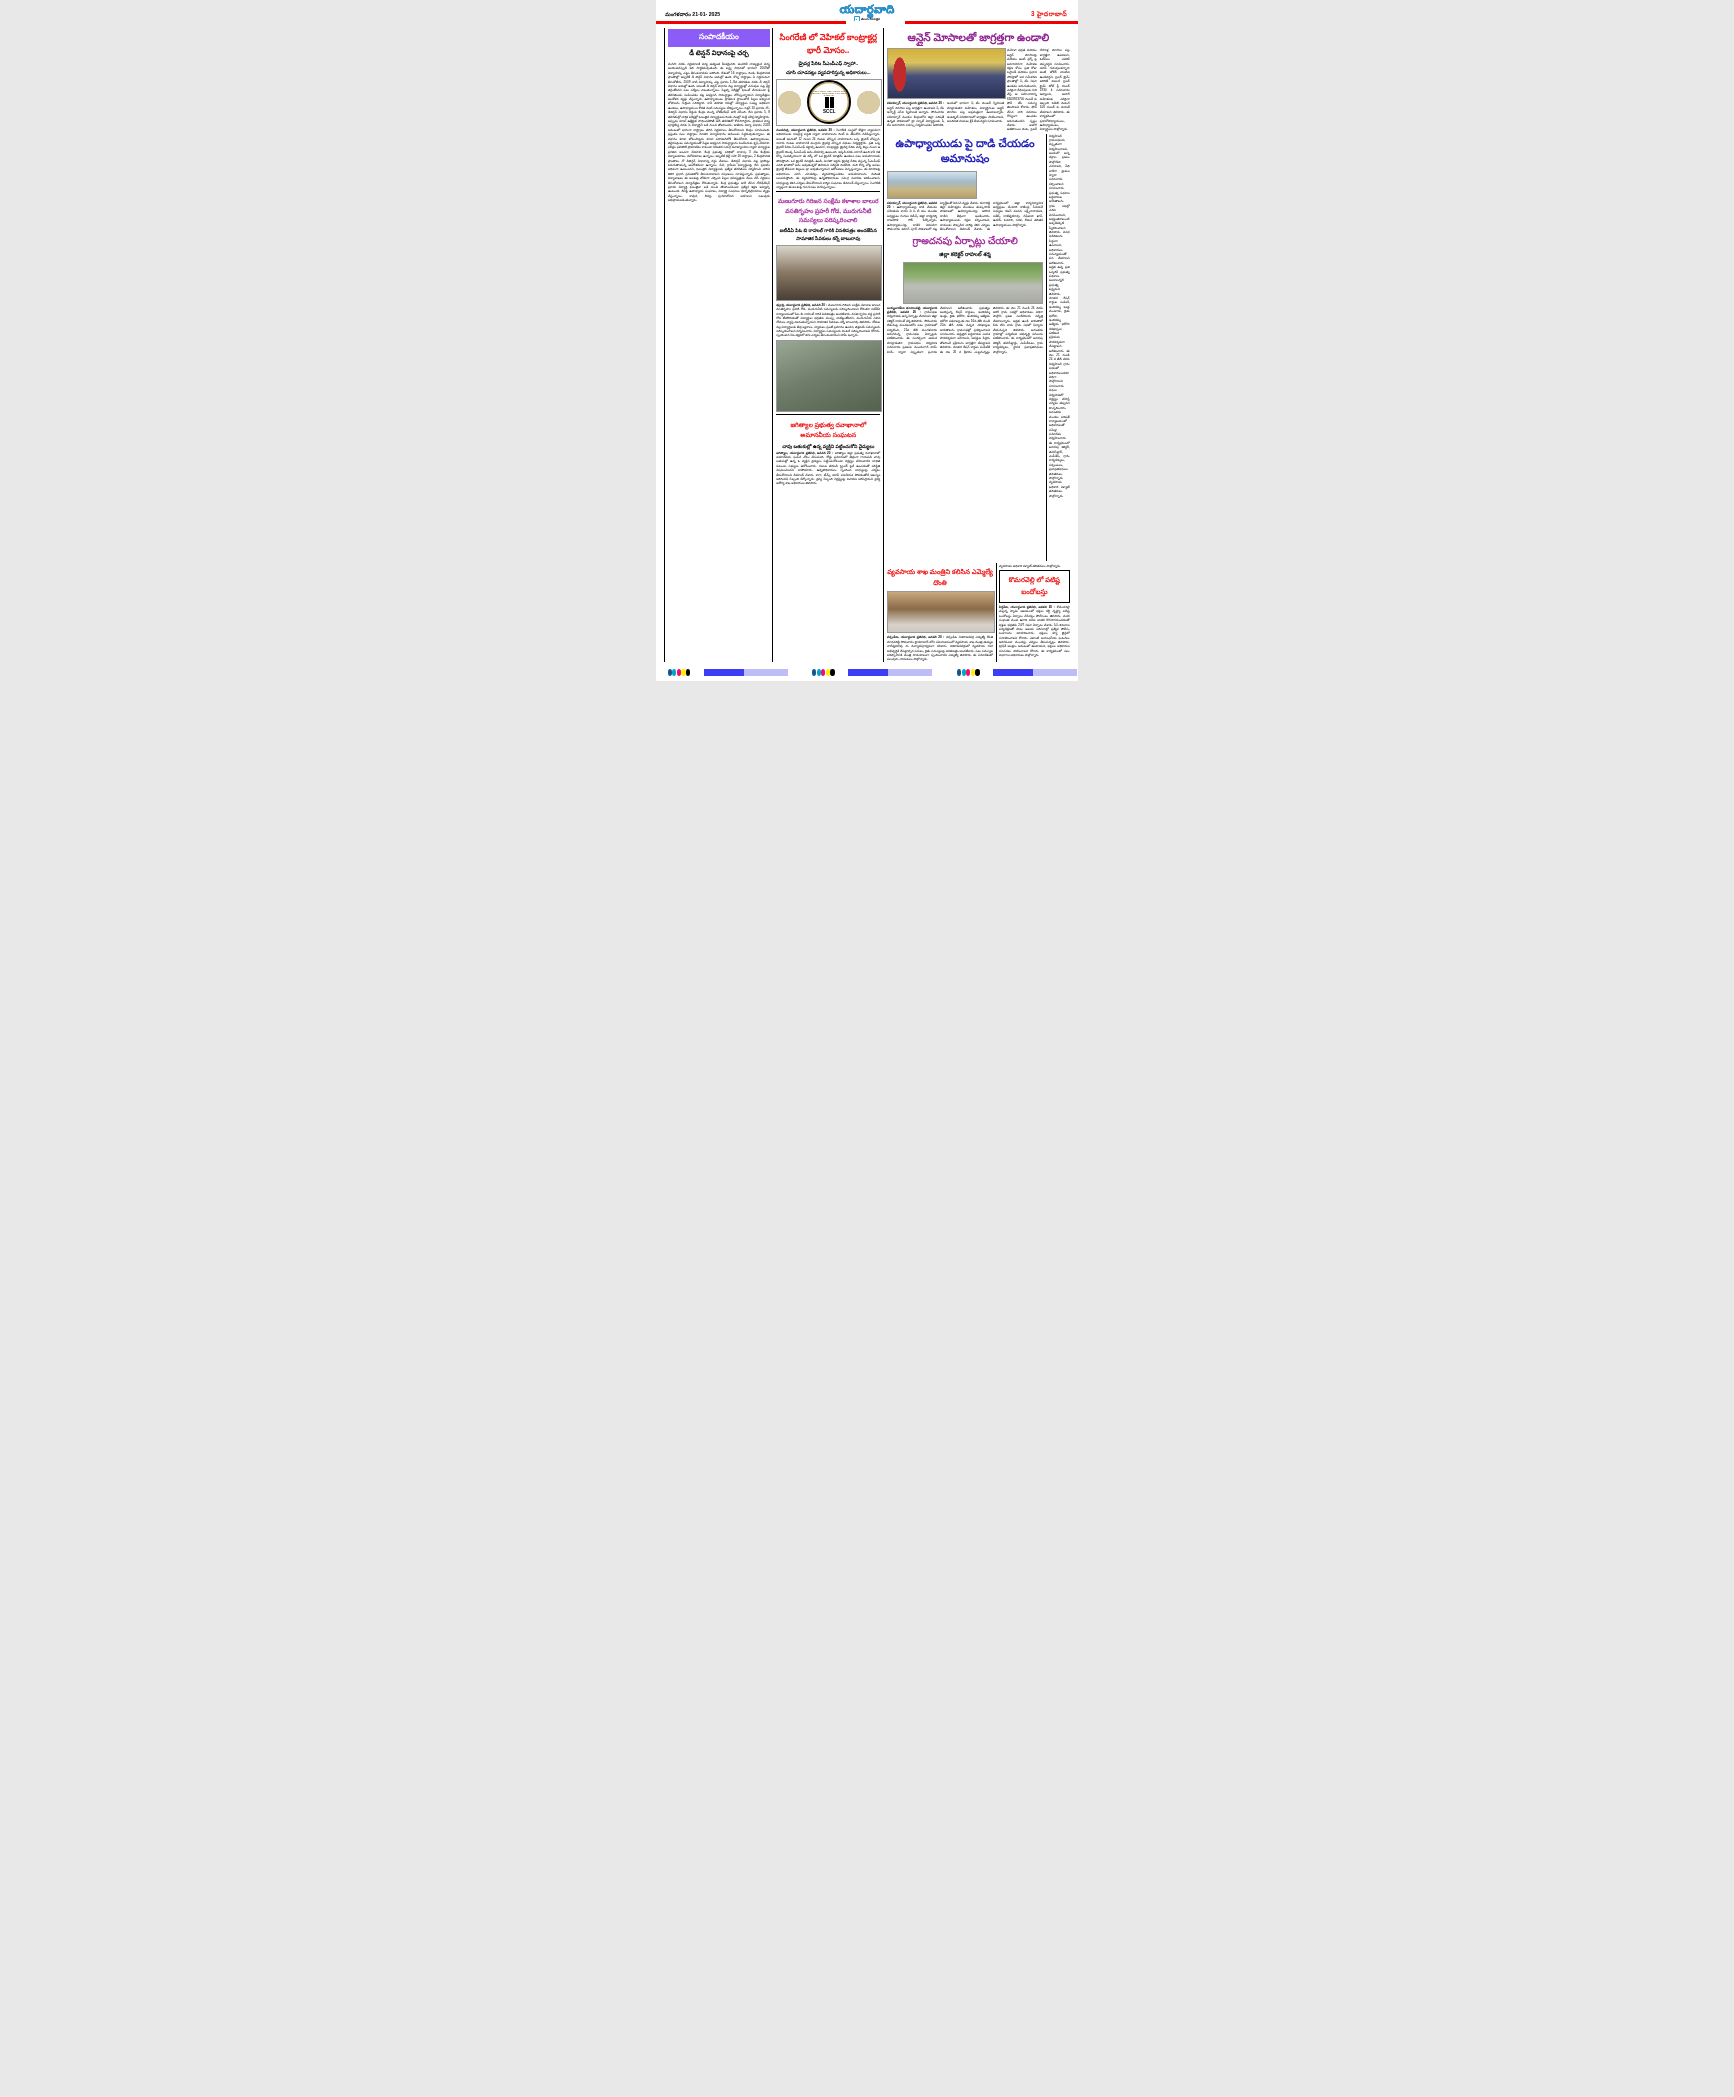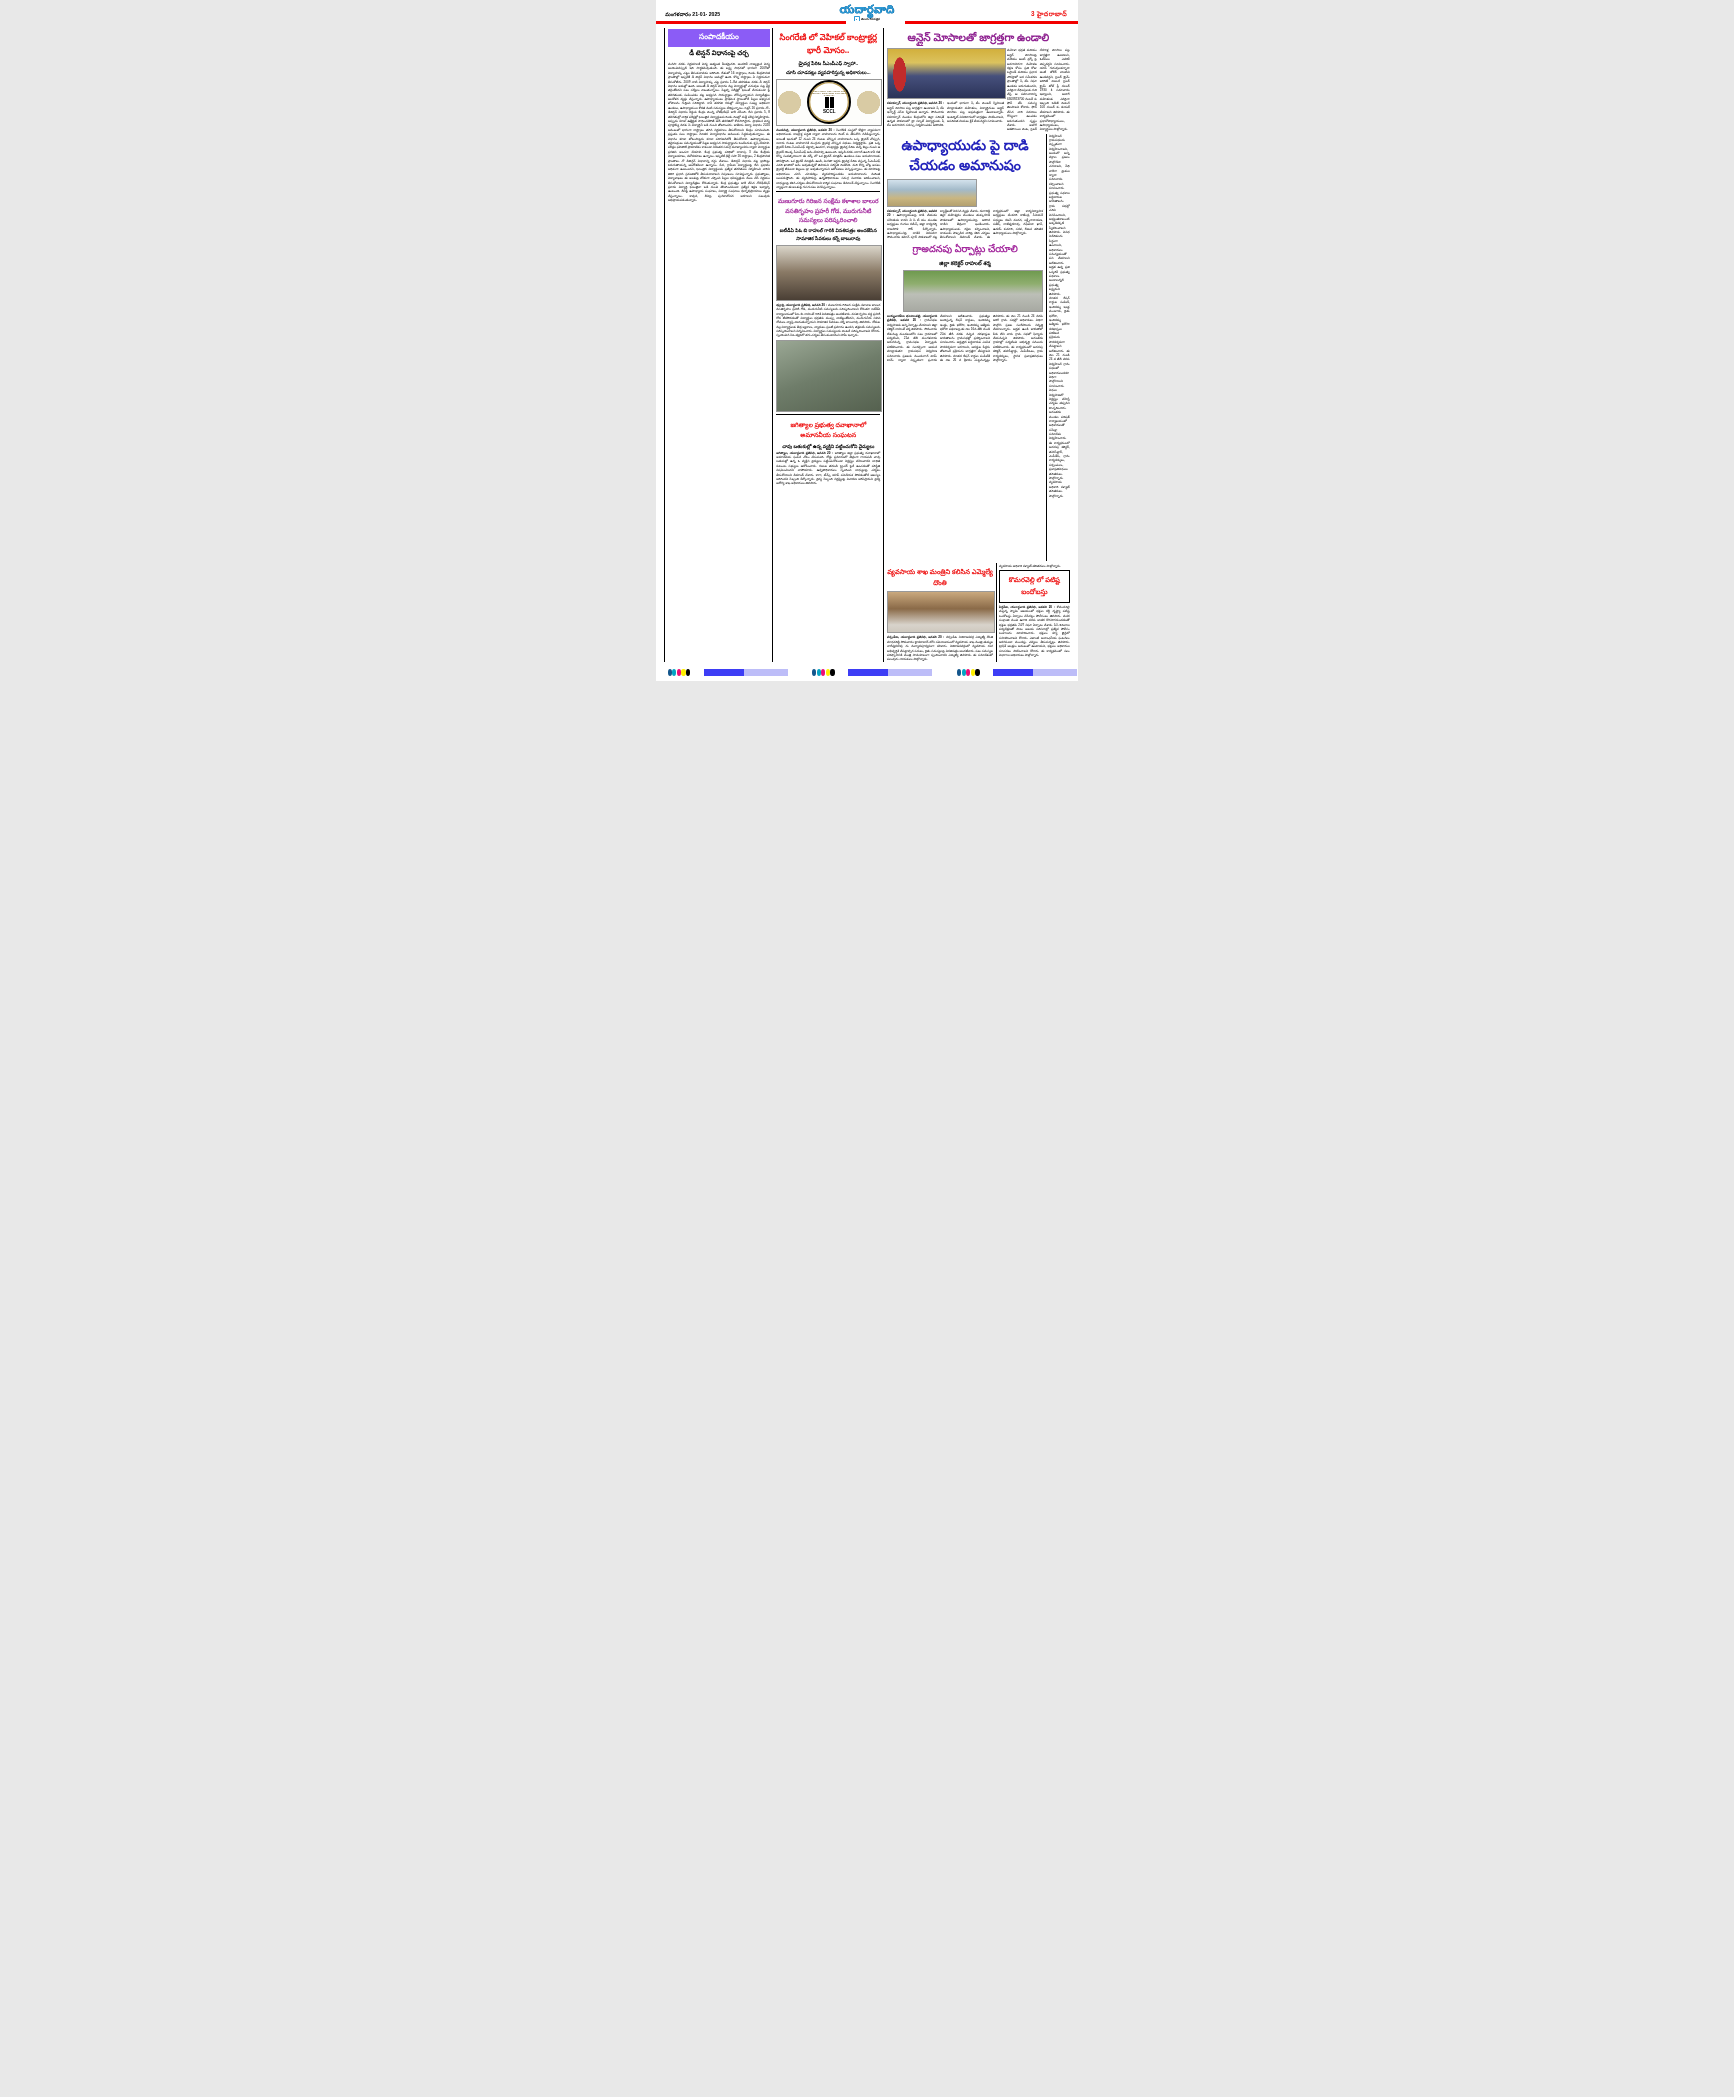--- a/index.html
+++ b/index.html
@@ -60,21 +60,21 @@
   
   .purple-head{color:#8e2190;font-weight:800;text-align:center;font-size:10.5px;padding:2.5px 0 2.9px;}
   .rowA{display:flex;gap:2.9px;}
   .rowA-left{width:117px;flex:none;}
   .rowA-right{flex:1;}
   .cols2{column-count:2;column-gap:2.9px;}
   .cols3{column-count:3;column-gap:2.9px;}
   .colR-mid{display:flex;flex:1;margin-top:1.7px;min-height:0;}
   .mainL{width:156px;flex:none;border-right:0.8px solid #000;padding-right:2.5px;overflow:hidden;}
   .rightcol{flex:1;padding-left:2.5px;overflow:hidden;}
-  .blue-head{color:#2222bb;font-weight:800;text-align:center;font-size:14px;line-height:1.4;padding:2.5px 0 1.7px;}
+  .blue-head{color:#2222bb;font-weight:800;text-align:center;font-size:11px;line-height:1.4;padding:2.5px 0 1.7px;}
   .mag-head-big{color:#a42a9e;font-weight:800;text-align:center;font-size:9.6px;padding:3.4px 0 0.8px;}
   .colR-bottom{display:flex;margin-top:2.5px;}
   .ministerSec{width:106px;flex:none;border-right:0.8px solid #000;padding-right:2.5px;}
   .komaraSec{flex:1;padding-left:2.5px;}
   .boxed-head{border:1px solid #000;color:#ee1111;font-weight:800;text-align:center;
       font-size:6.7px;line-height:1.8;padding:3.4px 1.7px;margin:1.7px 0 2.1px;}
   
   .footer{position:absolute;bottom:5px;left:0;right:0;height:6.7px;overflow:hidden;}
   .fgrp{position:absolute;top:0;display:flex;align-items:center;}
   .dot{width:4.2px;height:6.3px;border-radius:50%;margin-right:0.4px;flex:none;}

